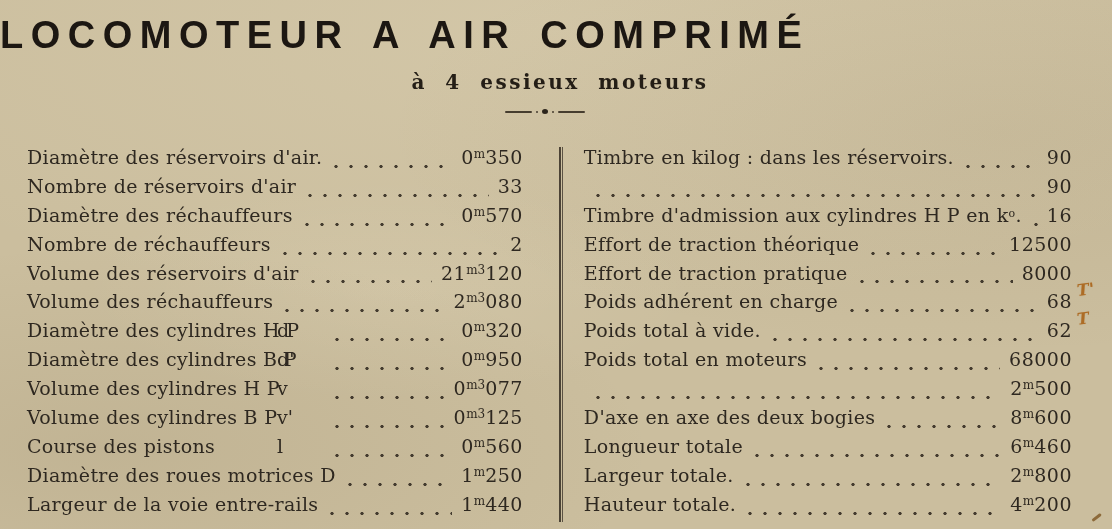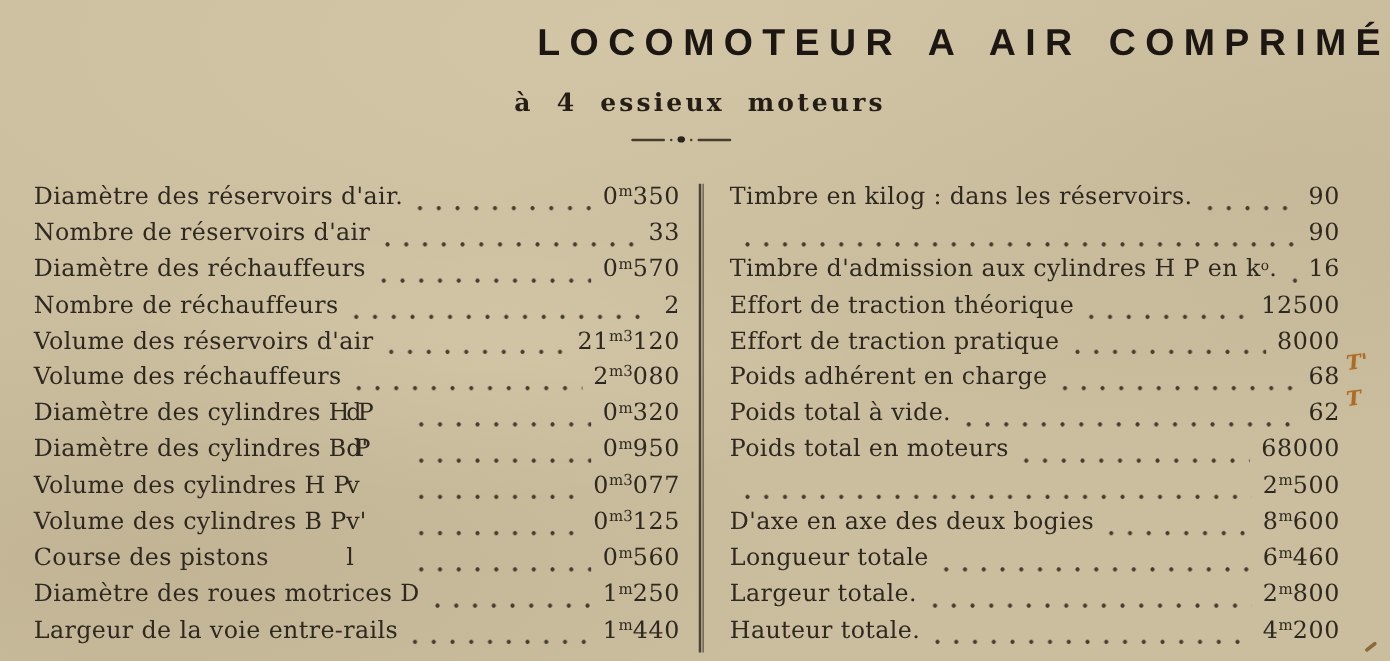--- a/index.html
+++ b/index.html
@@ -19,23 +19,23 @@
     color:var(--ink);
     background:
       radial-gradient(120% 90% at 50% 6%, rgba(238,228,200,0.22), rgba(238,228,200,0) 60%),
       radial-gradient(70% 55% at 10% 85%, rgba(108,90,58,0.10), rgba(108,90,58,0) 70%),
       radial-gradient(80% 60% at 90% 25%, rgba(108,90,58,0.08), rgba(108,90,58,0) 70%),
       radial-gradient(40% 30% at 35% 55%, rgba(255,248,226,0.10), rgba(255,248,226,0) 70%),
       var(--paper);
   }
   .title{
     position:absolute;top:19px;left:0;width:100%;
-    margin:0;text-align:right;
+    margin:0;text-align:left;
     font-family:"Liberation Sans",sans-serif;
-    font-weight:bold;font-size:30px;line-height:32px;
+    font-weight:bold;font-size:38px;line-height:32px;
     letter-spacing:7.5px;word-spacing:6px;
     color:var(--title_ink);
   }
   .subtitle{
     position:absolute;top:66px;left:0;width:100%;
     margin:4px;text-align:center;
     font-family:"DejaVu Serif",serif;
     font-weight:bold;font-size:20px;line-height:24px;
     letter-spacing:2.5px;word-spacing:9px;
     color:#241e16;
@@ -45,21 +45,21 @@
     display:flex;justify-content:center;align-items:center;gap:4px;
   }
   .orn-line{width:27px;height:2px;background:#463d2f;border-radius:1px;}
   .orn-dot-sm{width:2px;height:2px;border-radius:50%;background:#463d2f;}
   .orn-dot{width:6px;height:5px;border-radius:50%;background:#2b241b;}
   .spec-table{
     position:absolute;top:146px;left:0;width:1112px;
     display:flex;align-items:flex-start;
   }
   .col{box-sizing:border-box;}
-  .col-left{width:610px;padding-left:27px;padding-right:15px;}
+  .col-left{width:610px;padding-left:27px;padding-right:36px;}
   .col-right{flex:1;padding-left:21px;padding-right:40px;}
   .vrule{
     width:4px;height:375px;margin-top:1px;
     border-left:2px solid rgba(54,46,36,0.85);
     border-right:1.5px solid rgba(54,46,36,0.75);
     box-sizing:border-box;
   }
   .row{
     display:flex;align-items:baseline;
     height:28.9px;font-size:19px;white-space:nowrap;

